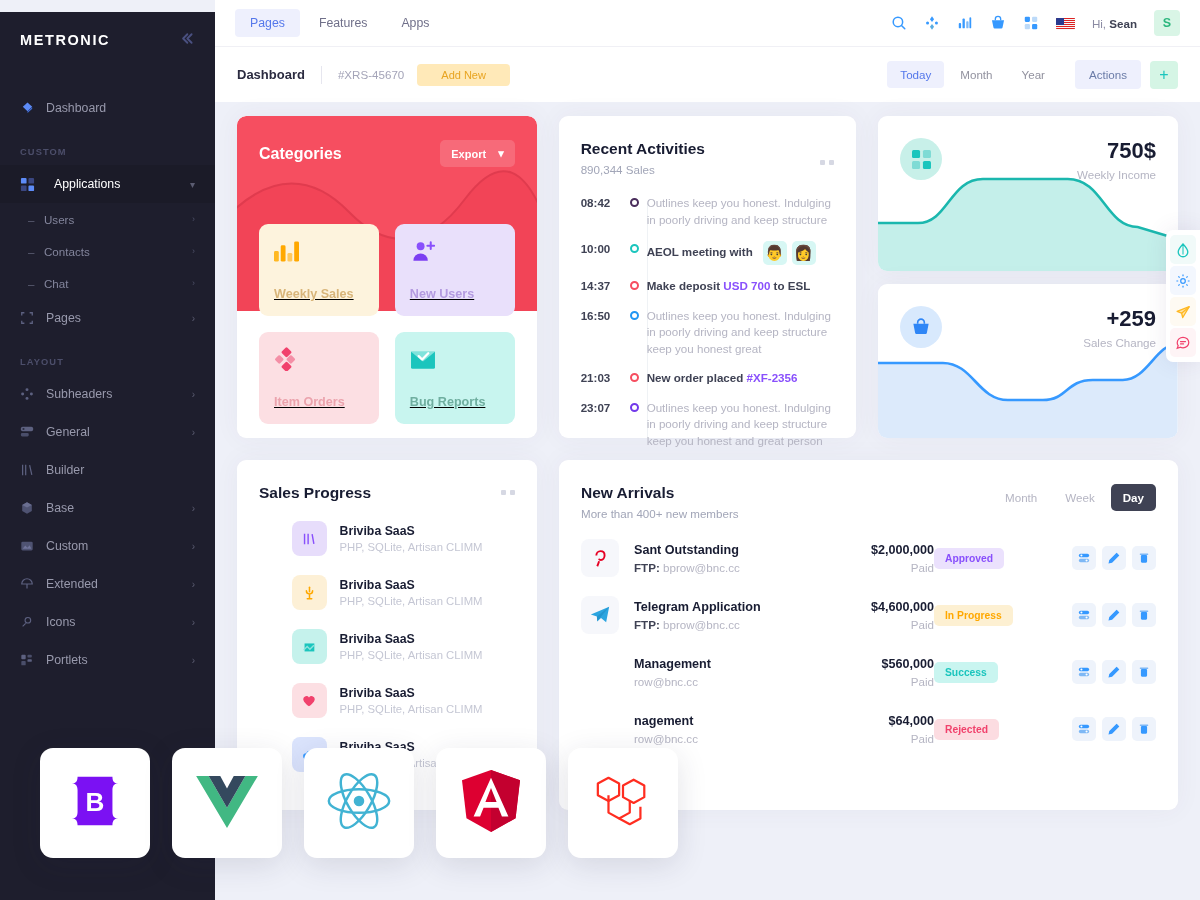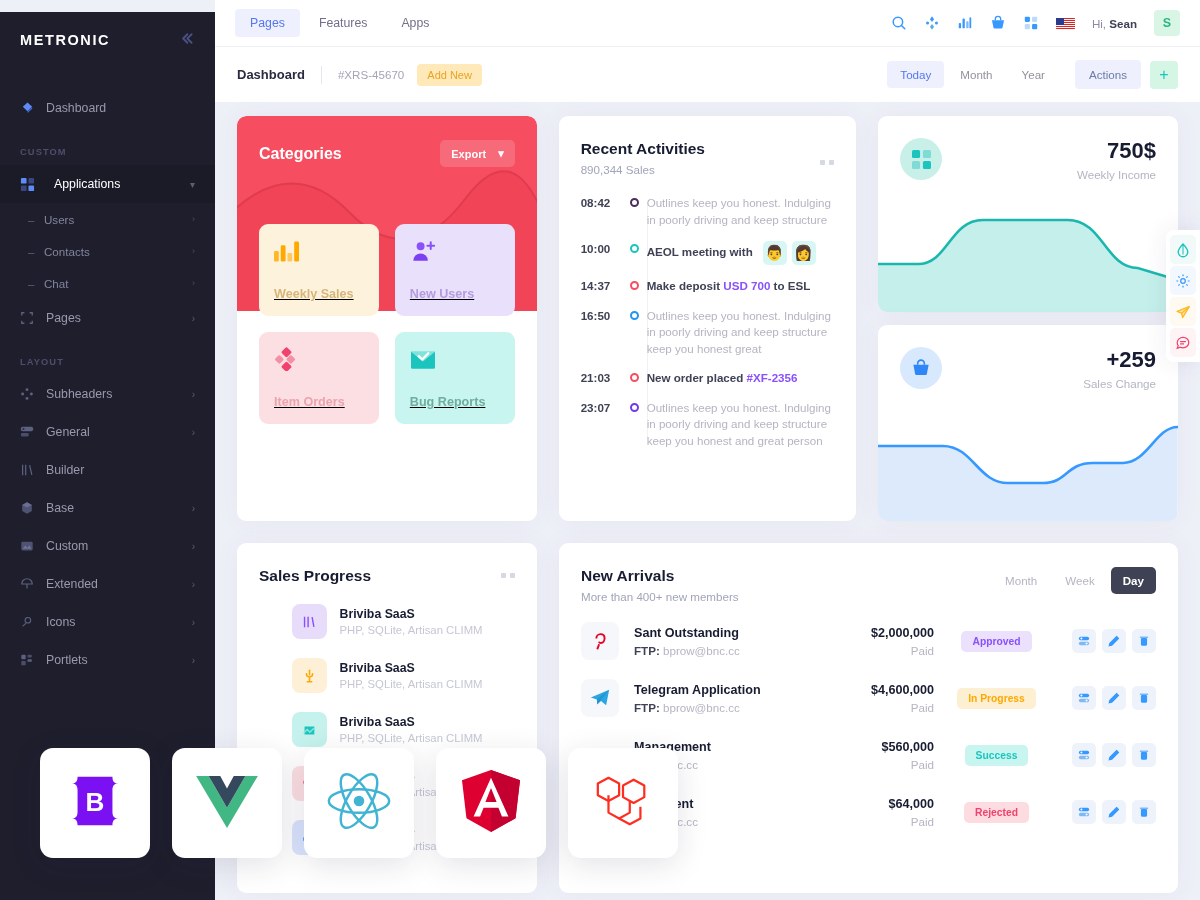--- a/index.html
+++ b/index.html
@@ -75,21 +75,21 @@
   .subbar {
     position:absolute; left:215px; top:46px; width:985px; height:56px;
     background:#fff; display:flex; align-items:center; padding:0 22px;
     border-top:1px solid #f0f0f5;
   }
   .bc-title { font-size:13px; font-weight:600; color:#2b2b40; }
   .bc-sep { width:1px; height:18px; background:#e6e6ef; margin:0 16px; }
   .bc-code { font-size:11.6px; color:#a4a4b8; }
   .pill-new {
     margin-left:13px; background:#ffe9b8; color:#e8a422;
-    font-size:11px; padding:5px 10px; border-radius:4px; cursor:pointer;
+    font-size:11px; padding:5px 24px; border-radius:4px; cursor:pointer;
   }
   .subbar-right { margin-left:auto; display:flex; align-items:center; gap:3px; }
   .seg {
     padding:7px 13px; border-radius:4px; font-size:11.6px;
     color:#92929f; cursor:pointer;
   }
   .seg.active { background:#eef0fd; color:#5578eb; }
   .btn-actions {
     margin-left:14px; background:#eef0fd; color:#6b7ca8;
     font-size:11.6px; padding:8px 14px; border-radius:4px; cursor:pointer;
@@ -99,21 +99,21 @@
     background:#d5f5e5; color:#1bc5bd; display:flex;
     align-items:center; justify-content:center; font-size:16px;
     cursor:pointer; font-weight:500;
   }
 
   
   .main {
     position:absolute; left:215px; top:102px; width:985px; height:798px;
     padding:14px 22px; background:#eef0f8;
   }
-  .row1 { display:flex; gap:22px; height:405px; }
+  .row1 { display:flex; gap:22px; height:322px; }
   .row2 { display:flex; gap:22px; margin-top:22px; height:350px; }
   .card {
     background:#fff; border-radius:9px;
     box-shadow:0 0 26px rgba(82,63,105,.05);
   }
 
   
   .cat-card { width:300px; position:relative; overflow:hidden; }
   .cat-red {
     position:absolute; left:0; top:0; width:100%; height:195px;
@@ -219,21 +219,21 @@
     width:38px; height:38px; border-radius:8px; background:#f6f7fb;
     display:flex; align-items:center; justify-content:center; flex-shrink:0;
   }
   .na-info { margin-left:15px; width:185px; }
   .na-name { font-size:12.6px; font-weight:bold; color:#181c32; }
   .na-sub { font-size:11.6px; color:#b5b5c3; margin-top:4px; }
   .na-sub b { color:#3f4254; font-weight:bold; }
   .na-amt { width:115px; text-align:right; }
   .na-price { font-size:12.6px; font-weight:bold; color:#181c32; }
   .na-paid { font-size:11.6px; color:#b5b5c3; margin-top:4px; }
-  .na-badge-w { width:125px; display:flex; justify-content:center; }
+  .na-badge-w { width:125px; display:flex; justify-content:flex-start; }
   .na-badge {
     font-size:10.3px; font-weight:600; padding:5px 11px; border-radius:5px;
   }
   .na-acts { margin-left:auto; display:flex; gap:6px; }
   .na-btn {
     width:24px; height:24px; border-radius:5px; background:#eef3fb;
     display:flex; align-items:center; justify-content:center; cursor:pointer;
   }
 
   

